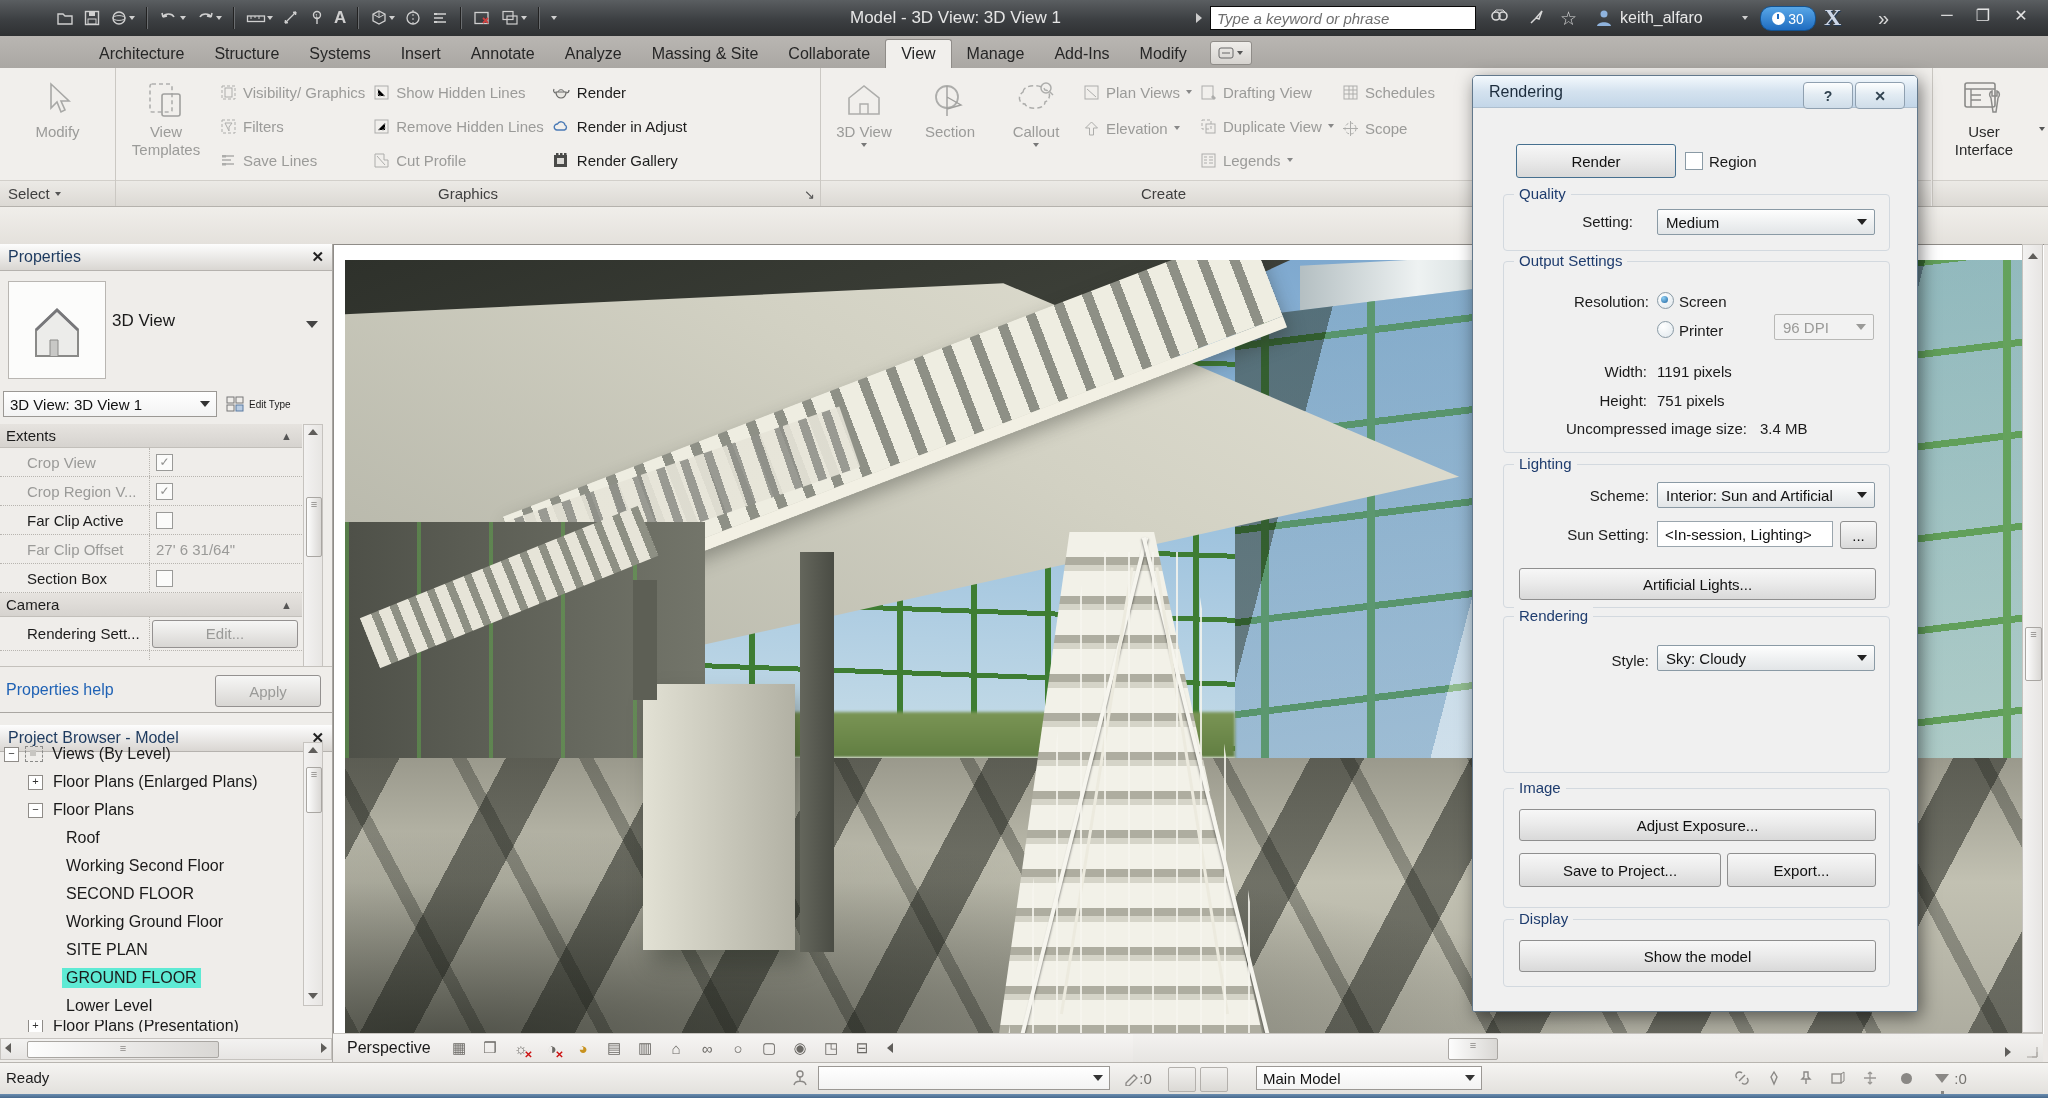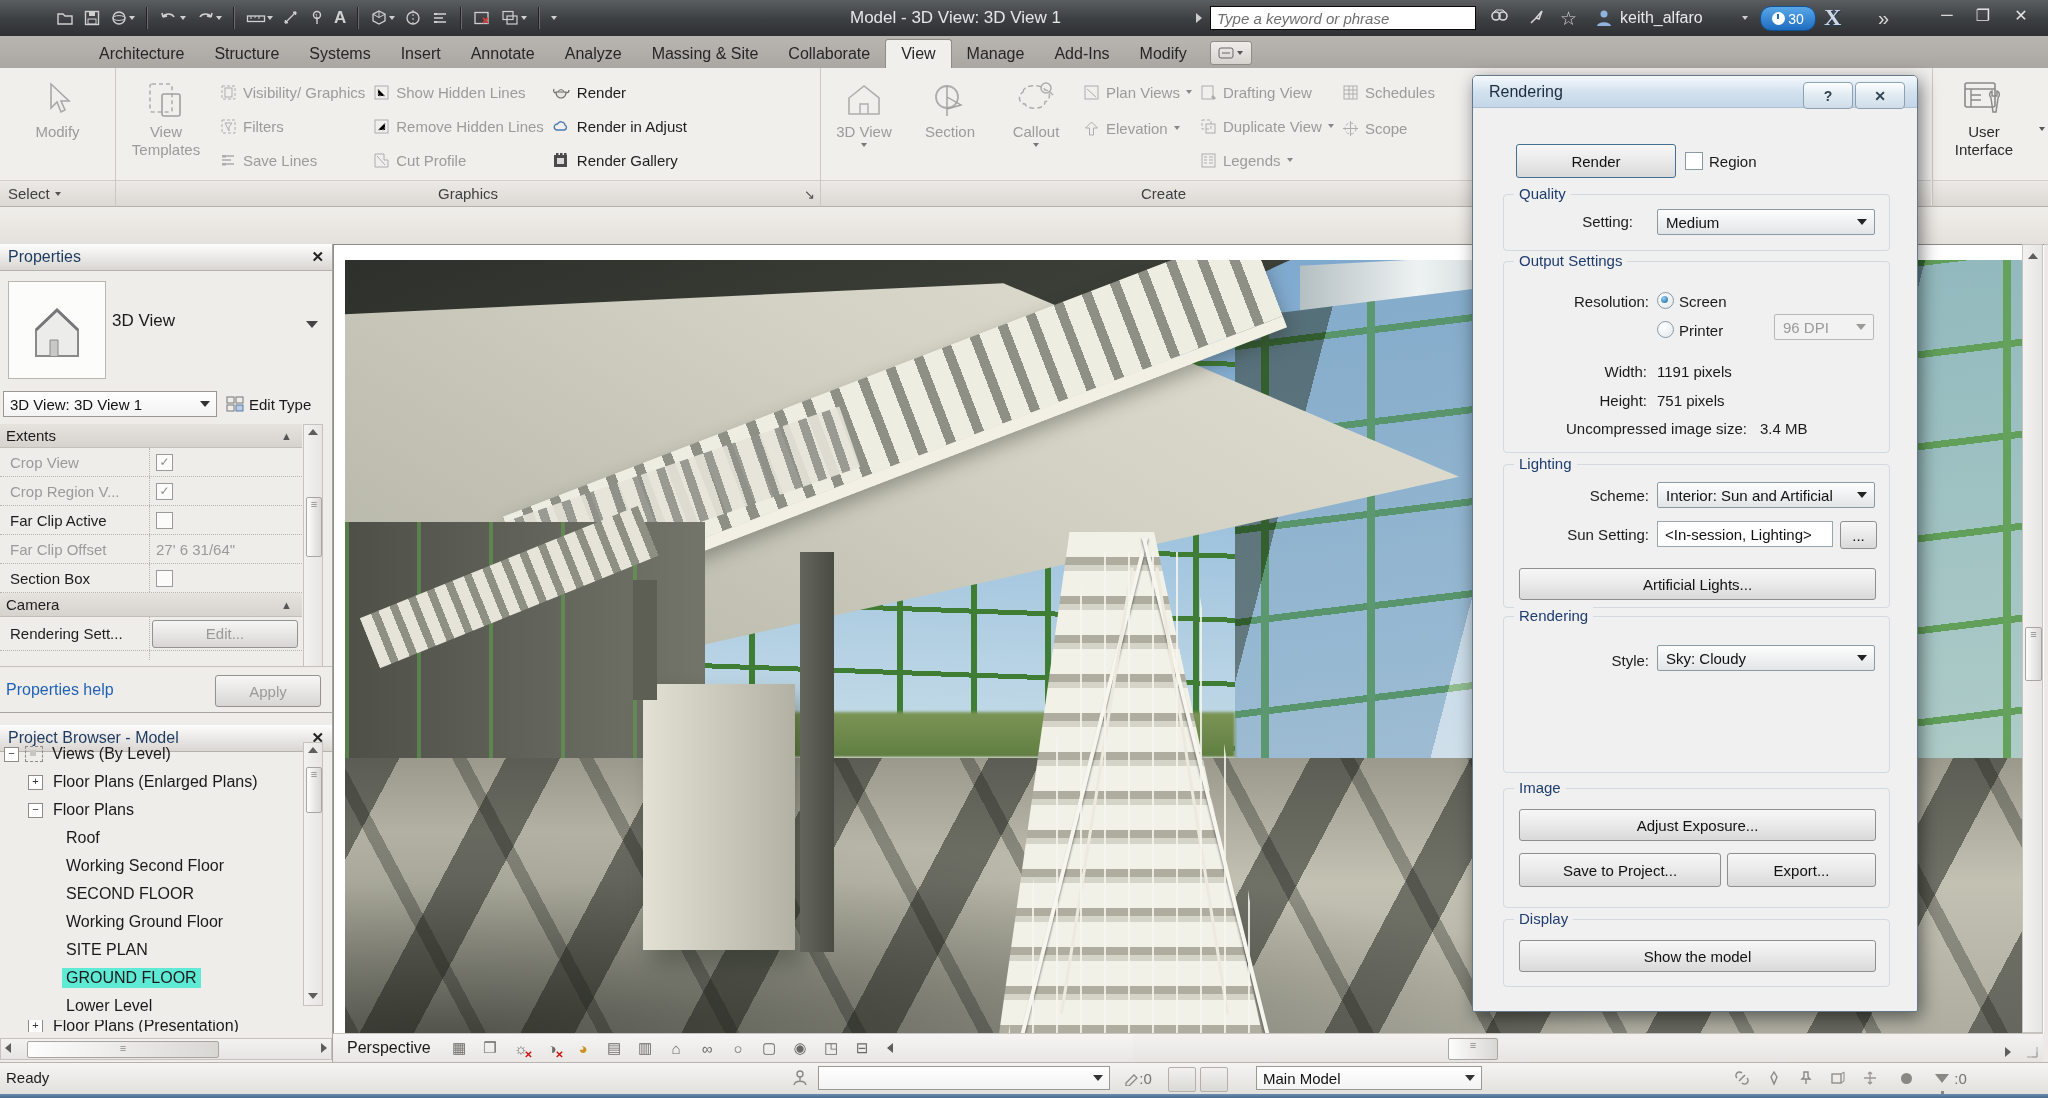--- a/index.html
+++ b/index.html
@@ -63,27 +63,27 @@
   .typesel{position:absolute;left:0;top:27px;width:332px;height:118px;background:#efedea;}
   .thumb{position:absolute;left:8px;top:10px;width:96px;height:96px;background:#fcfcfb;border:1px solid #b9b6b2;
          display:flex;align-items:center;justify-content:center;}
   .tname{position:absolute;left:112px;top:40px;font-size:17px;color:#1a1a1a;}
   .tchev{position:absolute;right:14px;top:50px;width:0;height:0;border-left:6px solid transparent;border-right:6px solid transparent;border-top:7px solid #444;}
   .combo{background:linear-gradient(#fff,#f3f3f3);border:1px solid #9b9894;display:flex;align-items:center;
          font-size:15px;color:#111;padding:0 6px;box-sizing:border-box;position:relative;cursor:pointer;}
   .combo .car{position:absolute;right:6px;top:50%;margin-top:-3px;width:0;height:0;border-left:5px solid transparent;
          border-right:5px solid transparent;border-top:6px solid #333;}
   .etype{position:absolute;left:226px;top:147px;width:100px;height:26px;display:flex;align-items:center;gap:5px;
-         font-size:15px;color:#1a1a1a;cursor:pointer;}
+         font-size:10px;color:#1a1a1a;cursor:pointer;}
   .grid{position:absolute;left:0;top:180px;width:302px;}
   .ghdr{height:23px;background:linear-gradient(#e6e3df,#d6d3cf);border-bottom:1px solid #c2bfba;display:flex;
         align-items:center;padding-left:6px;font-size:15px;color:#1c1c1c;position:relative;}
   .ghdr .chv{position:absolute;right:10px;font-size:11px;color:#555;}
   .prow{height:28px;display:flex;align-items:center;border-bottom:1px dotted #b8b5b0;font-size:15px;}
-  .plab{width:150px;padding-left:10px;box-sizing:border-box;color:#1c1c1c;border-right:1px dotted #b8b5b0;
+  .plab{width:150px;padding-left:27px;box-sizing:border-box;color:#1c1c1c;border-right:1px dotted #b8b5b0;
         overflow:hidden;white-space:nowrap;height:100%;display:flex;align-items:center;}
   .plab.dis{color:#9a9a98;}
   .pval{flex:1;padding-left:6px;color:#1c1c1c;display:flex;align-items:center;height:100%;}
   .pval.dis{color:#9a9a98;}
   .cb{width:15px;height:15px;border:1px solid #9a9a98;background:#fbfbfa;display:flex;align-items:center;
       justify-content:center;font-size:12px;color:#8f8f8d;}
   .btn7{background:linear-gradient(#f6f6f5,#e9e8e6 45%,#d8d6d3);border:1px solid #949190;border-radius:3px;
         display:flex;align-items:center;justify-content:center;font-size:15px;color:#1a1a1a;cursor:pointer;}
   .btn7.dis{color:#9a9a98;}
   .helpbar{position:absolute;left:0;top:422px;width:332px;height:46px;border-top:1px solid #c4c1bc;background:#efedea;}

